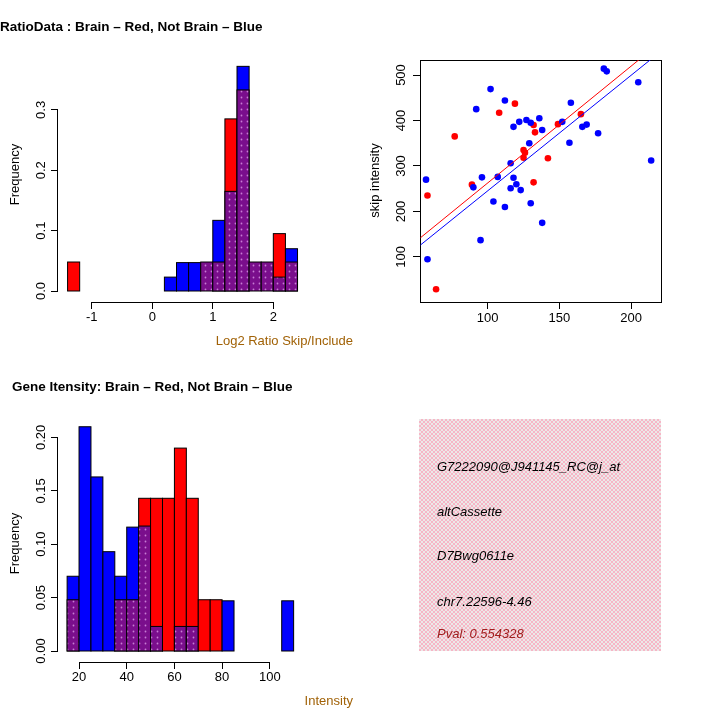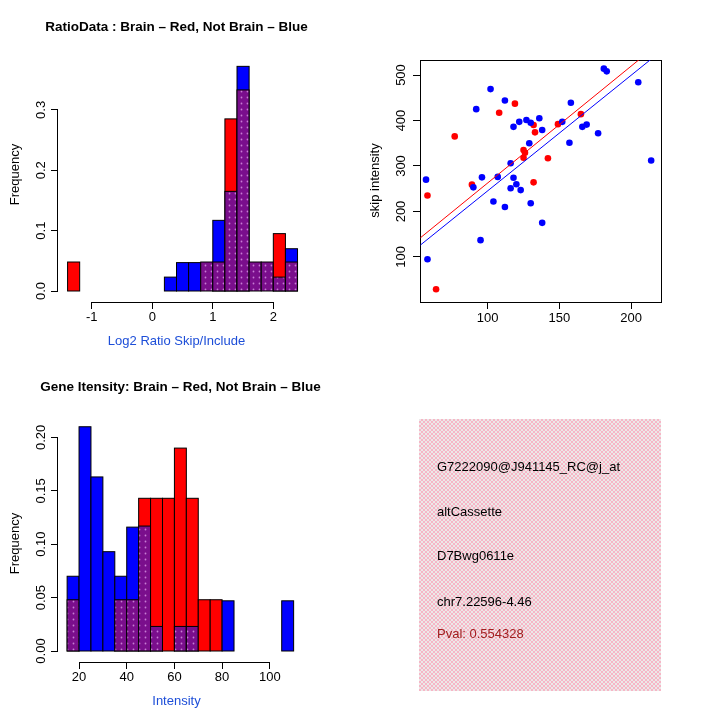--- a/index.html
+++ b/index.html
@@ -1,26 +1,26 @@
 <!DOCTYPE html>
 <html><head>
 <meta charset="utf-8">
 <style>
   html,body{margin:0;padding:0;background:#ffffff;}
   #stage{position:relative;width:720px;height:720px;background:#ffffff;overflow:hidden;
          font-family:"Liberation Sans", sans-serif;}
   .panel{position:absolute;width:360px;height:360px;}
   .panel svg{position:absolute;left:0;top:0;}
-  .ptitle{position:absolute;font-weight:bold;font-size:13.5px;text-align:center;color:#000;white-space:nowrap;}
-  .xlab{position:absolute;font-size:13px;text-align:center;color:#1d4ed8;}
+  .ptitle{position:absolute;font-weight:bold;font-size:13.5px;color:#000;white-space:nowrap;}
+  .xlab{position:absolute;font-size:13px;text-align:right;color:#a16207;}
   .vlabel{position:absolute;width:240px;text-align:center;font-size:13px;color:#000;
           transform:rotate(-90deg);}
-  .info-box{position:absolute;left:59px;top:59px;width:242px;height:272px;
+  .info-box{position:absolute;left:59px;top:59px;width:242px;height:232px;
             background:conic-gradient(#F6B6C6 25%, #ECE8E8 0 50%, #F6B6C6 0 75%, #ECE8E8 0);
-            background-size:4px 4px;}
+            background-size:4px 4px;font-style:italic;}
   .info-line{position:absolute;left:18px;font-size:13px;color:#000;white-space:nowrap;}
   .info-line.pval{color:#A02020;}
 </style>
 </head>
 <body>
 
 <div id="stage">
 
   <div class="panel" style="left:0;top:0">
     <svg id="chart0" width="360" height="360">
@@ -197,21 +197,21 @@
         <text x="45" y="291" font-size="13" font-family="&quot;Liberation Sans&quot;, sans-serif" fill="#000" text-anchor="middle" transform="rotate(-90 45 291)">0.00</text>
         <line x1="57.5" y1="237.60550458715596" x2="50.5" y2="237.60550458715596" stroke="#000" shape-rendering="crispEdges"></line>
         <text x="45" y="237.60550458715596" font-size="13" font-family="&quot;Liberation Sans&quot;, sans-serif" fill="#000" text-anchor="middle" transform="rotate(-90 45 237.60550458715596)">0.05</text>
         <line x1="57.5" y1="184.21100917431193" x2="50.5" y2="184.21100917431193" stroke="#000" shape-rendering="crispEdges"></line>
         <text x="45" y="184.21100917431193" font-size="13" font-family="&quot;Liberation Sans&quot;, sans-serif" fill="#000" text-anchor="middle" transform="rotate(-90 45 184.21100917431193)">0.10</text>
         <line x1="57.5" y1="130.8165137614679" x2="50.5" y2="130.8165137614679" stroke="#000" shape-rendering="crispEdges"></line>
         <text x="45" y="130.8165137614679" font-size="13" font-family="&quot;Liberation Sans&quot;, sans-serif" fill="#000" text-anchor="middle" transform="rotate(-90 45 130.8165137614679)">0.15</text>
         <line x1="57.5" y1="77.42201834862385" x2="50.5" y2="77.42201834862385" stroke="#000" shape-rendering="crispEdges"></line>
         <text x="45" y="77.42201834862385" font-size="13" font-family="&quot;Liberation Sans&quot;, sans-serif" fill="#000" text-anchor="middle" transform="rotate(-90 45 77.42201834862385)">0.20</text>
       </svg>
-    <div class="ptitle" style="left:4px;top:19px;width:353px">Gene Itensity: Brain – Red, Not Brain – Blue</div>
+    <div class="ptitle" style="left:12px;top:19px;width:353px">Gene Itensity: Brain – Red, Not Brain – Blue</div>
     <div class="xlab" style="left:0;top:333px;width:353px">Intensity</div>
     <div class="vlabel" style="left:-106px;top:176px">Frequency</div>
   </div>
 
   <div class="panel" style="left:360px;top:360px">
     <div class="info-box">
       <div class="info-line" style="top:40px">G7222090@J941145_RC@j_at</div>
       <div class="info-line" style="top:85px">altCassette</div>
       <div class="info-line" style="top:129px">D7Bwg0611e</div>
       <div class="info-line" style="top:175px">chr7.22596-4.46</div>

